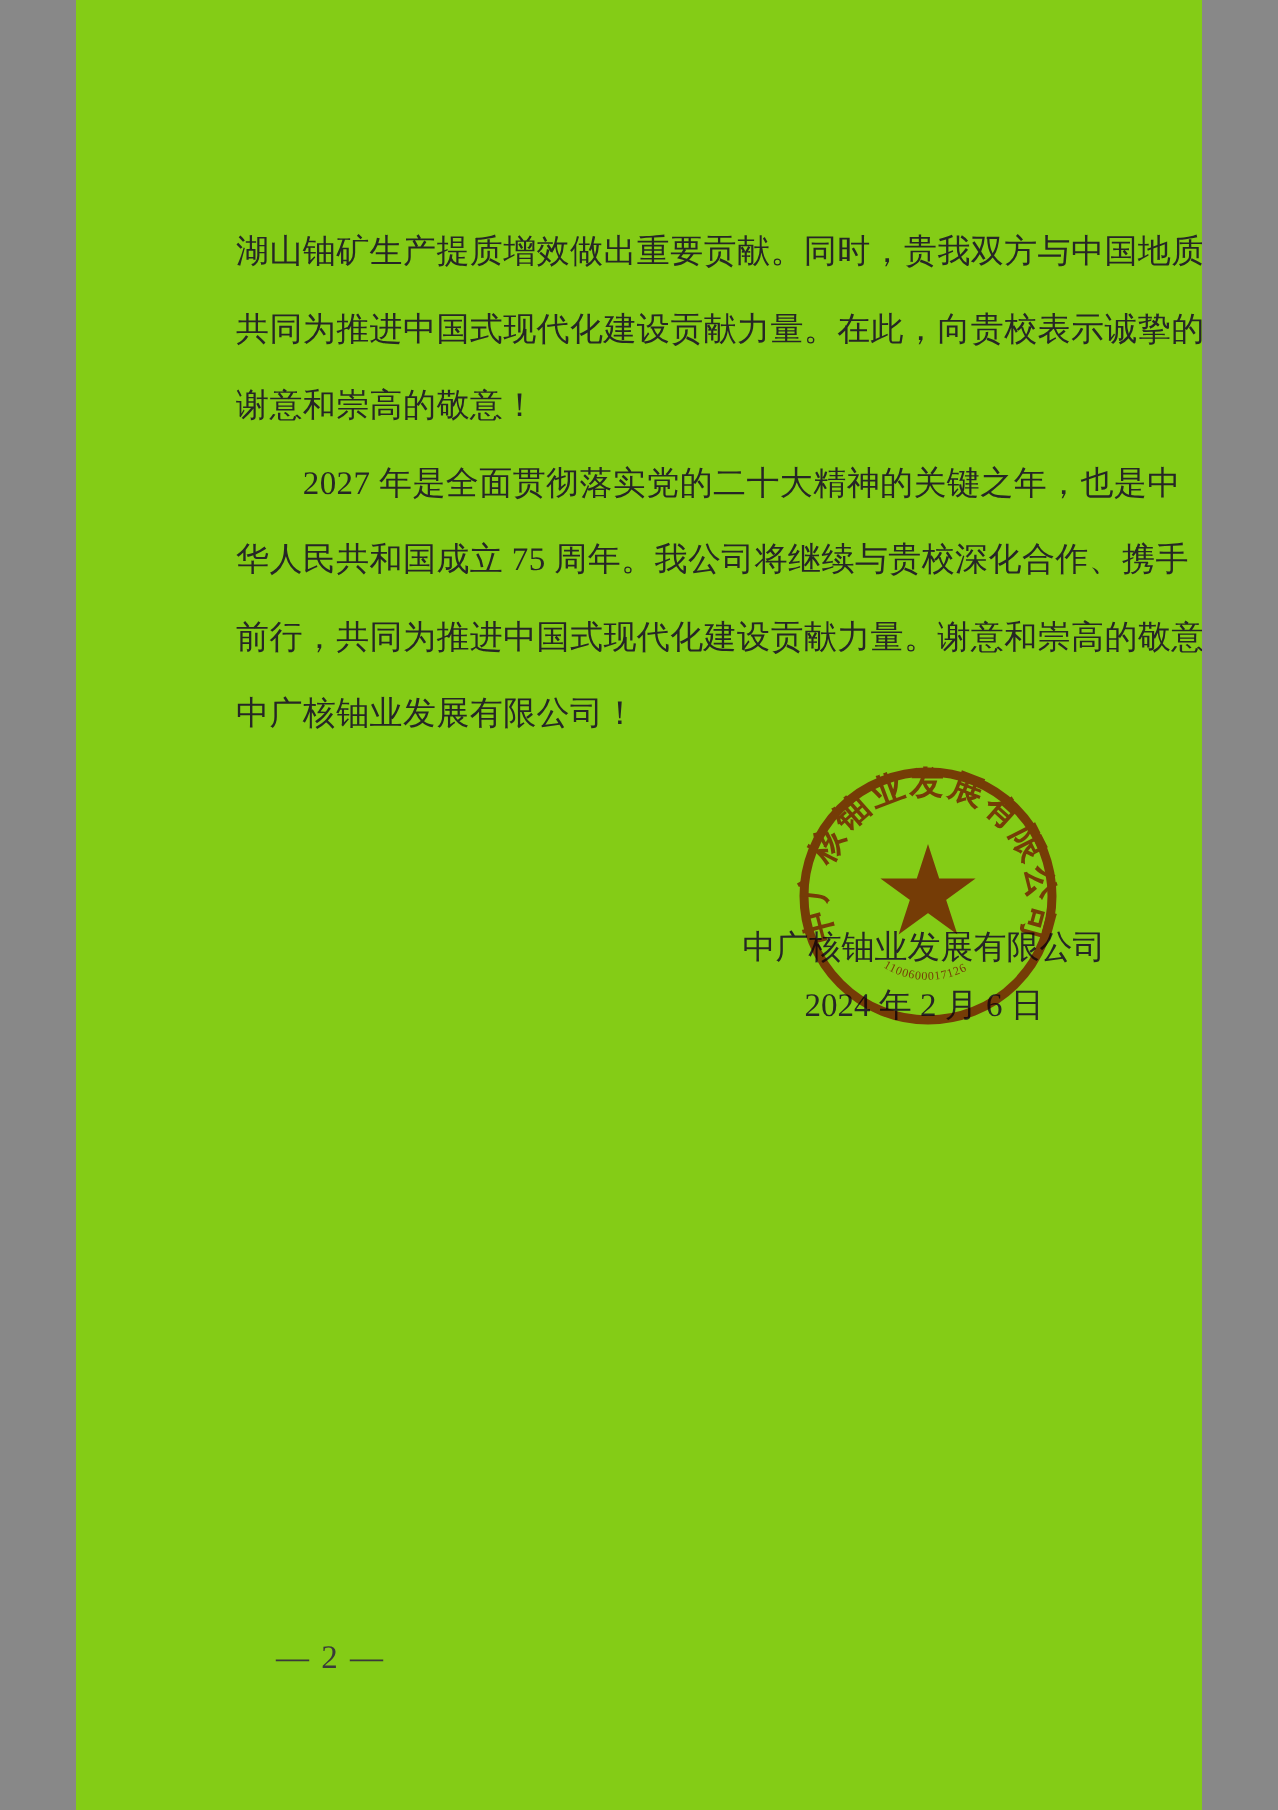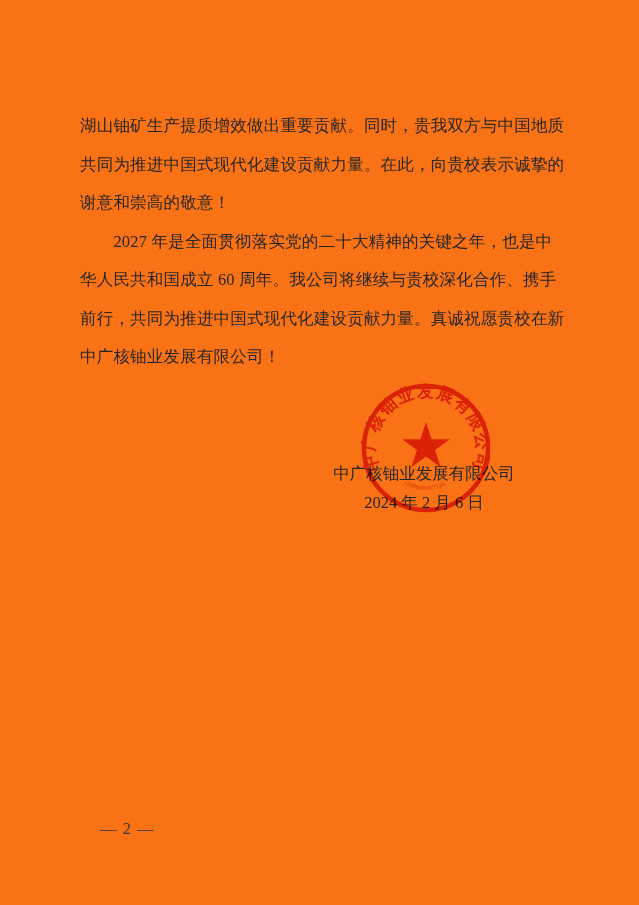--- a/index.html
+++ b/index.html
@@ -1,20 +1,20 @@
 <!DOCTYPE html>
 <html style="--seal-color: #dd3226; --ink: #262626;"><head>
 <meta charset="utf-8">
 <style>
   html,body{margin:0;padding:0;background:#888;}
   .page{
     position:relative;
-    width:639px;height:905px;
+    width:563px;height:905px;
     margin:0 auto;
-    background:#f97316;
+    background:#84cc16;
     font-family:"Liberation Serif","DejaVu Serif",serif;
     color:var(--ink,#262626);
     overflow:hidden;
   }
   .body-text{
     position:absolute;
     left:80px;top:107px;
     width:500px;
     font-size:16.5px;
     line-height:38.5px;
@@ -63,22 +63,22 @@
 </head>
 <body>
 
 <div class="page">
 
   <div class="body-text">
     <div class="line">湖山铀矿生产提质增效做出重要贡献。同时，贵我双方与中国地质</div>
     <div class="line">共同为推进中国式现代化建设贡献力量。在此，向贵校表示诚挚的</div>
     <div class="line">谢意和崇高的敬意！</div>
     <div class="line">　　2027 年是全面贯彻落实党的二十大精神的关键之年，也是中</div>
-    <div class="line">华人民共和国成立 60 周年。我公司将继续与贵校深化合作、携手</div>
-    <div class="line">前行，共同为推进中国式现代化建设贡献力量。真诚祝愿贵校在新</div>
+    <div class="line">华人民共和国成立 75 周年。我公司将继续与贵校深化合作、携手</div>
+    <div class="line">前行，共同为推进中国式现代化建设贡献力量。谢意和崇高的敬意</div>
     <div class="line">中广核铀业发展有限公司！</div>
   </div>
 
   <div class="signature">
     <div>中广核铀业发展有限公司</div>
     <div>2024 年 2 月 6 日</div>
   </div>
 
   <svg class="seal" viewBox="0 0 134 134" xmlns="http://www.w3.org/2000/svg" aria-hidden="true">
     <defs>

